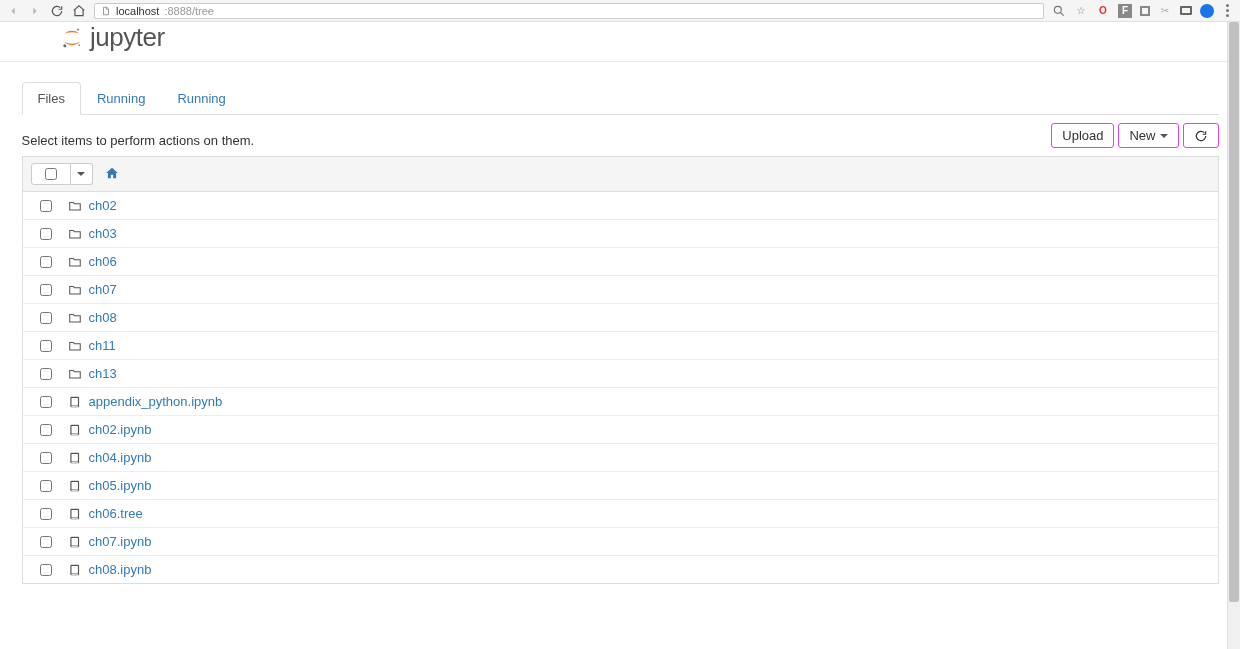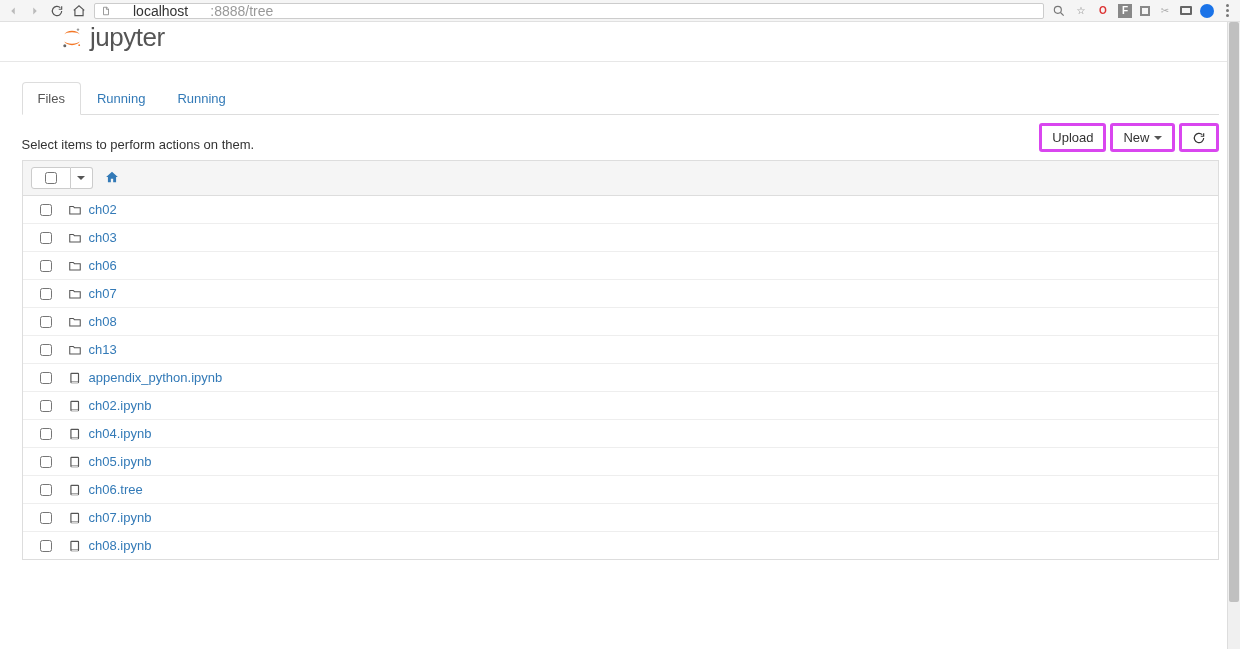--- a/index.html
+++ b/index.html
@@ -2,21 +2,21 @@
 <html><head>
 <meta charset="utf-8">
 <style>
 * { box-sizing: border-box; margin: 0; padding: 0; }
 body { font-family: "Helvetica Neue", Helvetica, Arial, sans-serif; font-size: 13px; color: #333; background: #fff; }
 
 
 .browser-chrome { height: 22px; background: #f5f5f5; border-bottom: 1px solid #e0e0e0; display: flex; align-items: center; padding: 0 6px; gap: 8px; }
 .nav-arrow { width: 14px; height: 14px; color: #bbb; cursor: default; }
 .reload-icon, .home-browser-icon { width: 14px; height: 14px; color: #555; cursor: pointer; }
-.url-bar { flex: 1; height: 16px; border: 1px solid #ccc; border-radius: 2px; background: #fff; display: flex; align-items: center; padding: 0 6px; font-size: 14px; color: #555; gap: 22px; }
+.url-bar { flex: 1; height: 16px; border: 1px solid #ccc; border-radius: 2px; background: #fff; display: flex; align-items: center; padding: 0 6px; font-size: 11px; color: #555; gap: 5px; }
 .url-bar .secure-icon { width: 10px; height: 10px; color: #888; flex-shrink: 0; }
 .url-bar .host { color: #333; }
 .url-bar .path { color: #999; }
 .chrome-right { display: flex; align-items: center; gap: 8px; }
 .chrome-ext { width: 14px; height: 14px; display: flex; align-items: center; justify-content: center; font-size: 10px; }
 .chrome-menu { width: 4px; display: flex; flex-direction: column; gap: 2px; margin: 0 4px; }
 .chrome-menu span { width: 3px; height: 3px; background: #777; border-radius: 50%; }
 
 
 .jp-header { height: 40px; border-bottom: 1px solid #e7e7e7; display: flex; align-items: flex-start; padding-left: 60px; }
@@ -29,21 +29,21 @@
 
 
 .tabs { display: flex; border-bottom: 1px solid #ddd; margin-top: 20px; }
 .tab { padding: 8px 15px; color: #337ab7; cursor: pointer; border: 1px solid transparent; border-bottom: none; margin-bottom: -1px; }
 .tab.active { color: #555; background: #fff; border-color: #ddd; border-bottom: 1px solid #fff; border-radius: 4px 4px 0 0; }
 
 
 .toolbar-row { display: flex; justify-content: space-between; align-items: flex-end; padding: 8px 0; }
 .hint { color: #333; font-size: 13px; }
 .toolbar-buttons { display: flex; gap: 4px; }
-.btn { border: 3px solid #d946ef; background: #fff; padding: 4px 10px; border-radius: 3px; font-size: 13px; cursor: pointer; display: flex; align-items: center; gap: 4px; color: #333; }
+.btn { border: 1px solid #d946ef; background: #fff; padding: 4px 10px; border-radius: 3px; font-size: 13px; cursor: pointer; display: flex; align-items: center; gap: 4px; color: #333; }
 .caret { width: 0; height: 0; border-left: 4px solid transparent; border-right: 4px solid transparent; border-top: 4px solid #555; }
 
 
 .list-header { background: #f5f5f5; border: 1px solid #ddd; padding: 6px 8px; display: flex; align-items: center; gap: 6px; }
 .select-all { width: 40px; height: 22px; border: 1px solid #ccc; background: #fff; border-radius: 3px 0 0 3px; display: flex; align-items: center; justify-content: center; }
 .select-caret { width: 22px; height: 22px; border: 1px solid #ccc; border-left: none; background: #fff; border-radius: 0 3px 3px 0; display: flex; align-items: center; justify-content: center; }
 .home-icon { color: #337ab7; margin-left: 6px; }
 
 
 .file-list { border: 1px solid #ddd; border-top: none; }
@@ -215,20 +215,31 @@
       </div>
       <div class="file-row">
         <div class="cb-cell">
           <input type="checkbox" style="">
         </div>
         <div class="icon-cell">
           <svg class="folder-svg" viewBox="0 0 24 24">
             <path fill="none" stroke="#555" stroke-width="1.8" d="M3 6h6l2 2h10v11H3z"></path>
           </svg>
         </div>
+        <div class="name-cell">ch11</div>
+      </div>
+      <div class="file-row">
+        <div class="cb-cell">
+          <input type="checkbox" style="">
+        </div>
+        <div class="icon-cell">
+          <svg class="folder-svg" viewBox="0 0 24 24">
+            <path fill="none" stroke="#555" stroke-width="1.8" d="M3 6h6l2 2h10v11H3z"></path>
+          </svg>
+        </div>
         <div class="name-cell">ch13</div>
       </div>
       <div class="file-row">
         <div class="cb-cell">
           <input type="checkbox" style="">
         </div>
         <div class="icon-cell">
           <svg class="book-svg" viewBox="0 0 24 24">
             <path fill="#555" d="M6 3h11a2 2 0 0 1 2 2v14a2 2 0 0 1-2 2H6a2 2 0 0 1-2-2V5a2 2 0 0 1 2-2zm0 2v13h11V5H6zm0 14.5c0 .3.2.5.5.5H17v-1H6v.5z"></path>
             <path fill="#fff" d="M7 6h9v1H7zm0 2h9v1H7z"></path>

